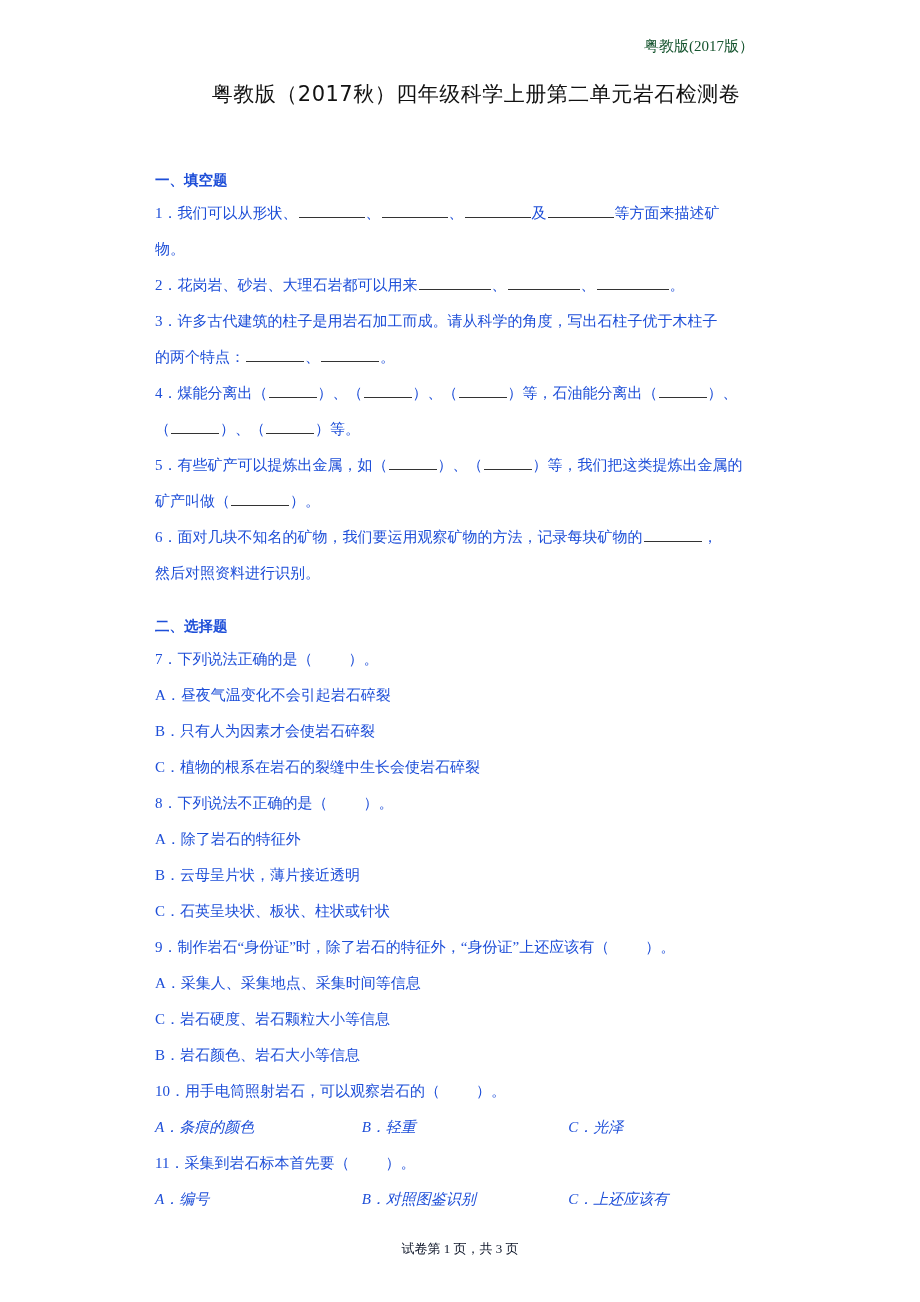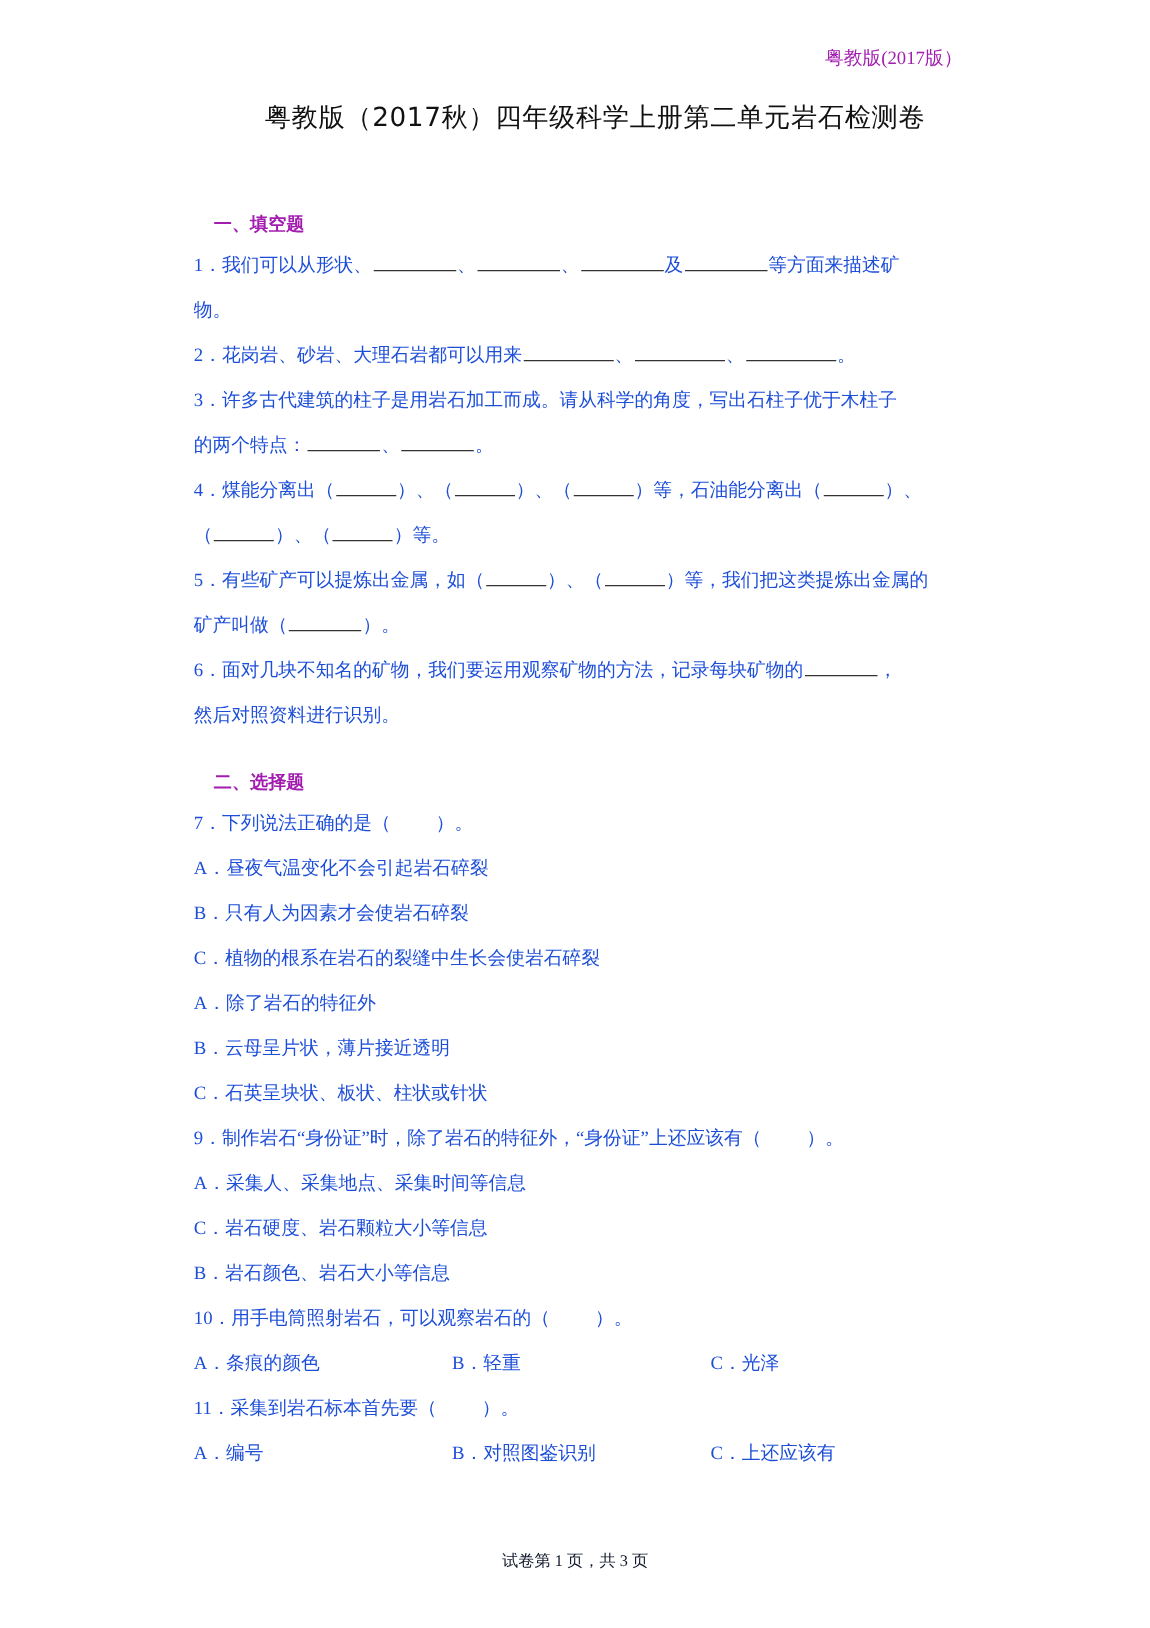--- a/index.html
+++ b/index.html
@@ -2,44 +2,44 @@
 <html><head>
 <meta charset="utf-8">
 <style>
   html, body { margin: 0; padding: 0; background: #ffffff; }
   body {
     width: 920px; height: 1302px; position: relative; overflow: hidden;
     font-family: "Liberation Serif", "DejaVu Serif", serif;
     color: #1a1a1a;
   }
   .header-right {
-    position: absolute; top: 37px; right: 150px;
-    font-size: 15px; color: #a21caf;
+    position: absolute; top: 37px; right: 166px;
+    font-size: 15px; color: #14532d;
   }
   .title {
     position: absolute; top: 80px; left: 16px; width: 920px; text-align: center;
     font-family: "DejaVu Sans", "Liberation Sans", sans-serif;
     font-weight: normal; font-size: 21px; letter-spacing: 0.5px; color: #111;
   }
   .content { position: absolute; left: 155px; top: 165px; width: 620px; }
   .section-heading {
     font-family: "DejaVu Sans", "Liberation Sans", sans-serif;
-    font-weight: bold; font-size: 14.5px; color: #a21caf;
-    height: 30px; line-height: 30px; margin-left: 16px;
+    font-weight: bold; font-size: 14.5px; color: #1d4ed8;
+    height: 30px; line-height: 30px;
   }
   .line { font-size: 15px; height: 36px; line-height: 36px; white-space: nowrap; color: #1d4ed8; }
   .blank { display: inline-block; border-bottom: 1px solid #333; height: 14px; vertical-align: baseline; margin: 0 1px; }
   .b-lg { width: 66px; }
   .b-xl { width: 72px; }
   .b-md { width: 58px; }
   .b-pr { width: 48px; }
   .paren-gap { display: inline-block; width: 36px; }
   .gap-sec { height: 20px; }
   .opt-row { display: flex; }
-  .opt-row .opt { width: 213px; }
+  .opt-row .opt { width: 213px; font-style: italic; }
   .footer {
     position: absolute; top: 1240px; left: 0; width: 920px; text-align: center;
     font-size: 13px; color: #0f172a;
   }
 </style>
 </head>
 <body>
 
 <div class="header-right">粤教版(2017版）</div>
 <div class="title">粤教版（2017秋）四年级科学上册第二单元岩石检测卷</div>
@@ -83,20 +83,23 @@
   <div class="gap-sec"></div>
   <div class="section-heading">二、选择题</div>
 
   <div class="line">
     <span>7．下列说法正确的是（</span><span class="paren-gap"></span><span>）。</span>
   </div>
   <div class="line">A．昼夜气温变化不会引起岩石碎裂</div>
   <div class="line">B．只有人为因素才会使岩石碎裂</div>
   <div class="line">C．植物的根系在岩石的裂缝中生长会使岩石碎裂</div>
 
+  <div class="line">
+    <span>8．下列说法不正确的是（</span><span class="paren-gap"></span><span>）。</span>
+  </div>
   <div class="line">A．除了岩石的特征外</div>
   <div class="line">B．云母呈片状，薄片接近透明</div>
   <div class="line">C．石英呈块状、板状、柱状或针状</div>
 
   <div class="line">
     <span>9．制作岩石“身份证”时，除了岩石的特征外，“身份证”上还应该有（</span><span class="paren-gap"></span><span>）。</span>
   </div>
   <div class="line">A．采集人、采集地点、采集时间等信息</div>
   <div class="line">C．岩石硬度、岩石颗粒大小等信息</div>
   <div class="line">B．岩石颜色、岩石大小等信息</div>

